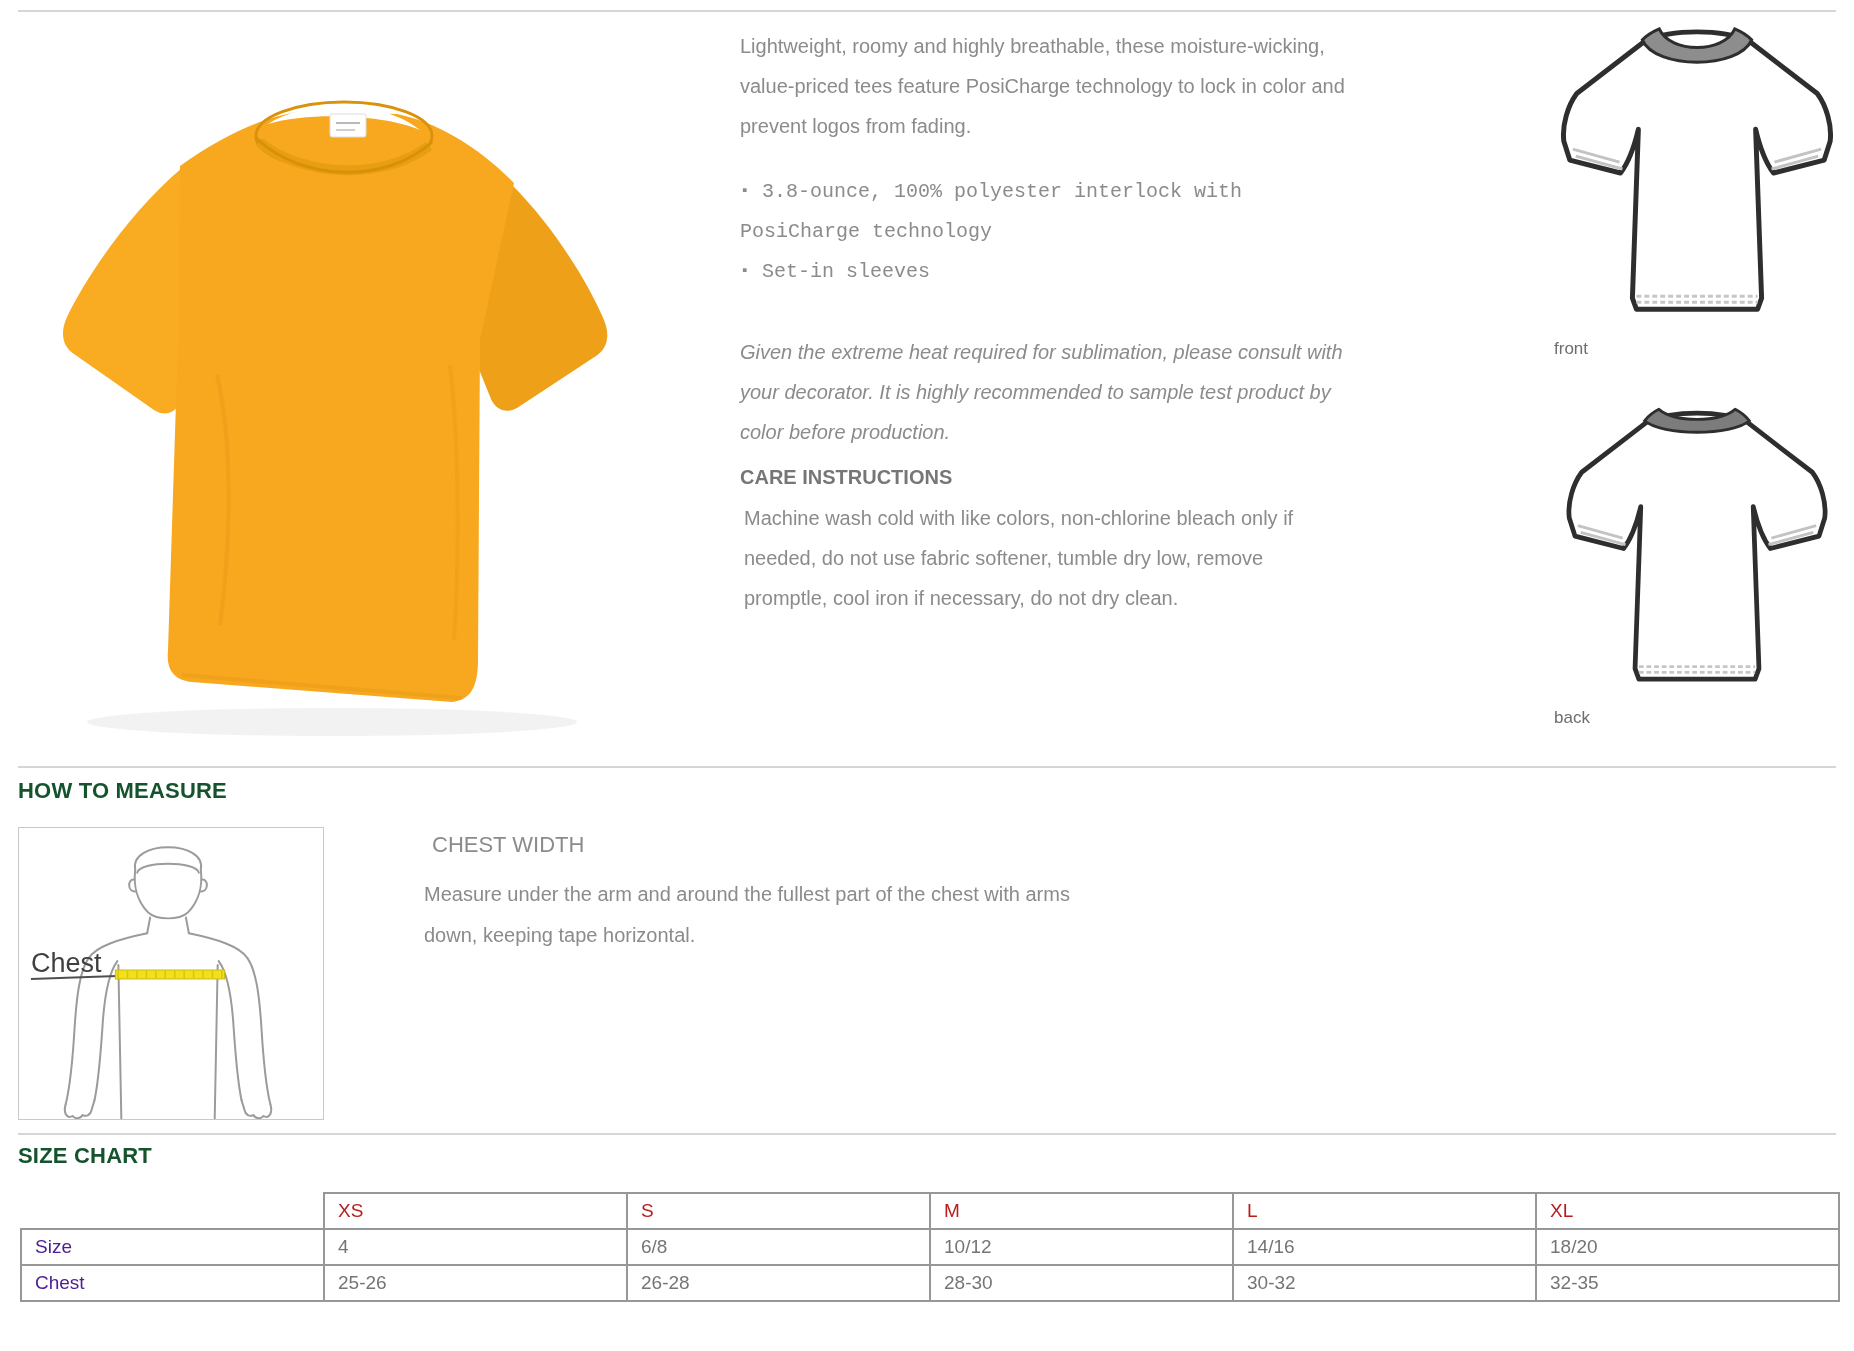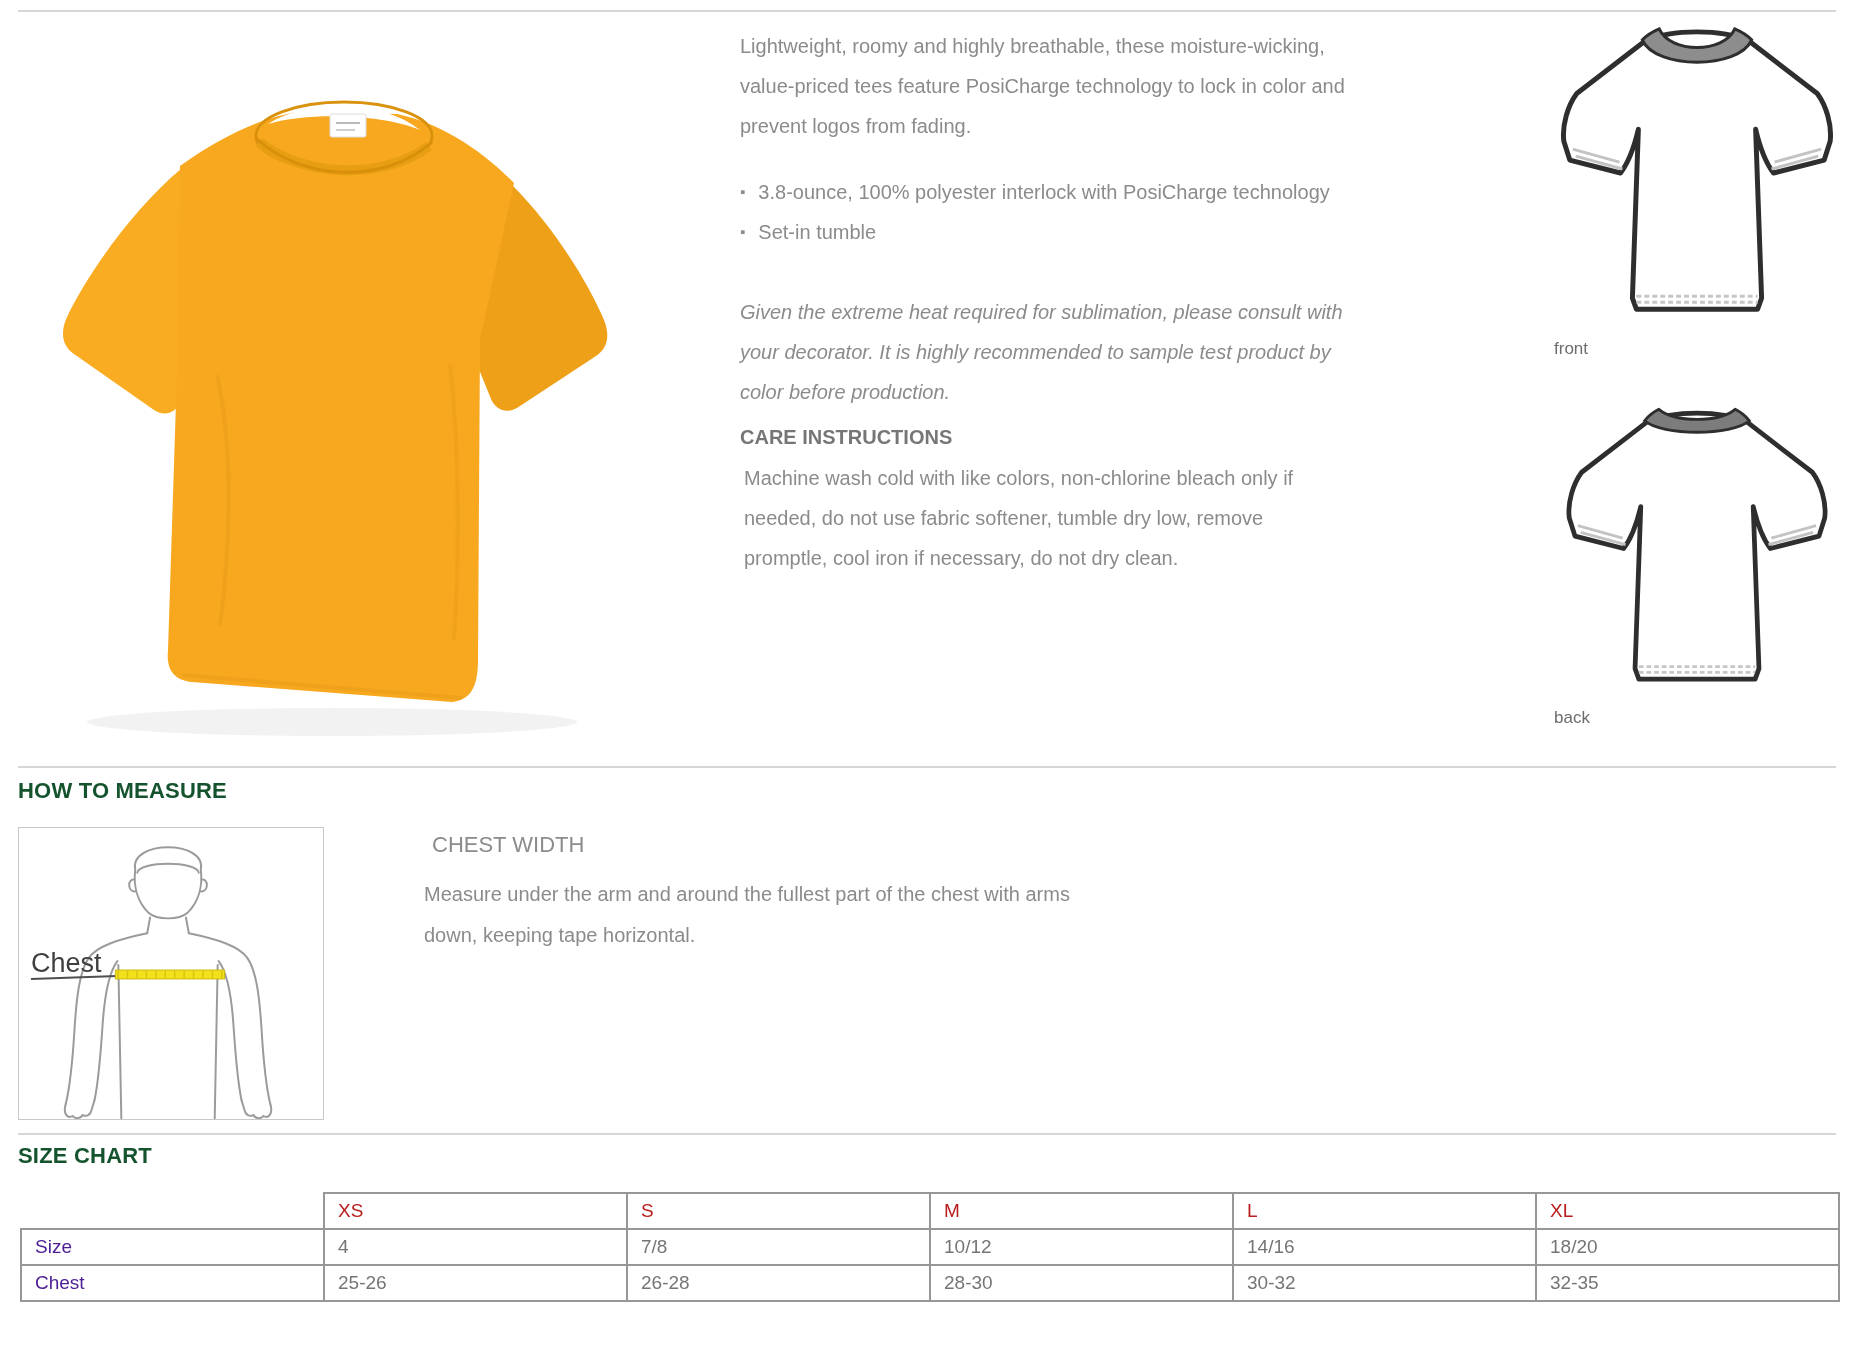--- a/index.html
+++ b/index.html
@@ -3,21 +3,21 @@
 <meta charset="utf-8">
 <style>
   html,body{margin:0;padding:0;background:#fff;}
   body{width:1854px;height:1351px;position:relative;font-family:"Liberation Sans",sans-serif;overflow:hidden;}
   .hr{position:absolute;left:18px;right:18px;height:2px;background:#d6d6d6;}
   .section-heading{position:absolute;font-size:22px;font-weight:bold;color:#14532d;letter-spacing:.2px;}
   
   .desc{position:absolute;left:740px;top:26px;width:608px;font-size:20px;line-height:40px;color:#8b8b8b;}
   .desc p{margin:0 0 26px 0;}
   .desc ul{margin:0 0 40px 0;padding:0;list-style:none;}
-  .desc li{line-height:40px;}
+  .desc li{line-height:40px;font-family:Liberation Mono, monospace;}
   .desc li::before{content:"▪";font-size:15px;color:#8b8b8b;padding-right:13px;vertical-align:2px;}
   .desc .note{font-style:italic;margin-bottom:10px;}
   .desc .care-h{font-size:20px;font-weight:bold;color:#767676;line-height:30px;margin:0 0 6px 0;}
   .desc .care-t{margin:4px;}
   
   .views{position:absolute;left:1552px;top:14px;width:292px;}
   .view-label{font-size:17px;color:#6d6d6d;line-height:26px;margin:4px 0 0 2px;}
   .view-back{margin-top:34px;}
   
   .photo{position:absolute;left:12px;top:20px;width:636px;height:736px;}
@@ -61,21 +61,21 @@
     <line x1="324" y1="110" x2="343" y2="110" stroke="#cfcfcf" stroke-width="2"></line>
     <path d="M247,122 C292,158 372,160 417,126" fill="none" stroke="#E89E12" stroke-width="10"></path>
     <path d="M244,118 C290,162 374,164 420,122" fill="none" stroke="#D8900A" stroke-width="3"></path>
   </svg>
 </div>
 
 <div class="desc">
   <p>Lightweight, roomy and highly breathable, these moisture-wicking, value-priced tees feature PosiCharge technology to lock in color and prevent logos from fading.</p>
   <ul>
     <li>3.8-ounce, 100% polyester interlock with PosiCharge technology</li>
-    <li>Set-in tumble</li>
+    <li>Set-in sleeves</li>
   </ul>
   <p class="note">Given the extreme heat required for sublimation, please consult with your decorator. It is highly recommended to sample test product by color before production.</p>
   <h3 class="care-h">CARE INSTRUCTIONS</h3>
   <p class="care-t">Machine wash cold with like colors, non-chlorine bleach only if needed, do not use fabric softener, tumble dry low, remove promptle, cool iron if necessary, do not dry clean.</p>
 </div>
 
 <div class="views">
   <svg width="290" height="318" viewBox="0 0 290 320">
     <path d="M93,27 C120,15 170,15 197,27 L266,80 C275,92 281,112 279,128 L273,147 L222,160 C215,151 208,133 204,116 L210,286 L206,297 L84,297 L80,286 L86,116 C82,133 75,151 68,160 L17,147 L11,128 C9,112 15,92 24,80 Z" fill="#ffffff" stroke="#2e2e2e" stroke-width="5" stroke-linejoin="round"></path>
     <path d="M20,136 L67,149 M23,143 L70,156 M270,136 L223,149 M267,143 L220,156" stroke="#c3c3c3" stroke-width="3" fill="none"></path>
@@ -140,21 +140,21 @@
     <th class="corner"></th>
     <th>XS</th>
     <th>S</th>
     <th>M</th>
     <th>L</th>
     <th>XL</th>
   </tr>
   <tr>
     <td class="rowlabel">Size</td>
     <td class="val">4</td>
-    <td class="val">7/8</td>
+    <td class="val">6/8</td>
     <td class="val">10/12</td>
     <td class="val">14/16</td>
     <td class="val">18/20</td>
   </tr>
   <tr>
     <td class="rowlabel">Chest</td>
     <td class="val">25-26</td>
     <td class="val">26-28</td>
     <td class="val">28-30</td>
     <td class="val">30-32</td>

